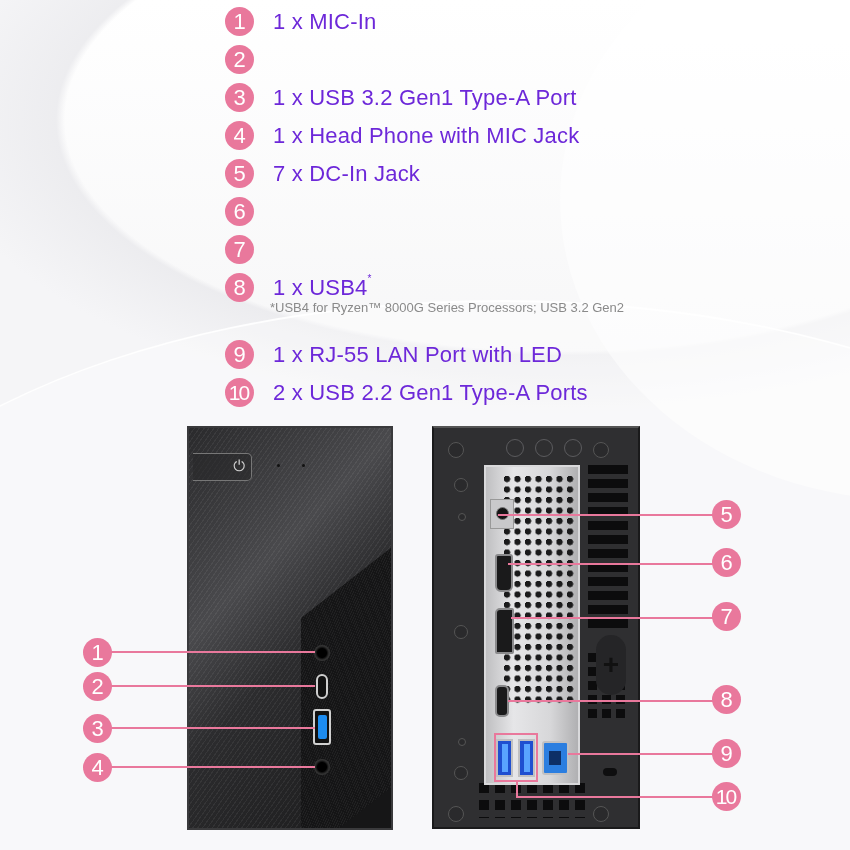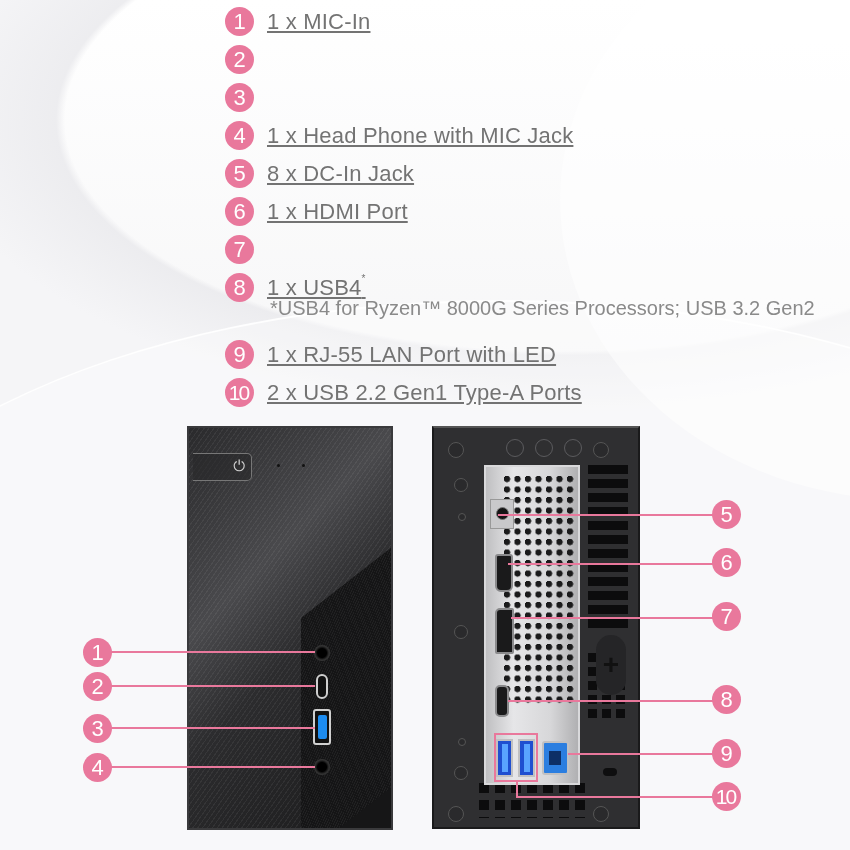--- a/index.html
+++ b/index.html
@@ -29,25 +29,25 @@
   
   .legend { position:absolute; left:225px; top:7px; }
   .li { position:absolute; left:0; display:flex; align-items:center; white-space:nowrap; }
   .badge {
     width:29px; height:29px; border-radius:50%;
     background:#e9789c; color:#fff;
     font-size:22px; line-height:29px; text-align:center;
     flex:0 0 29px;
   }
   .badge.ten { font-size:21px; letter-spacing:-2px; text-indent:-2px; }
-  .litext { margin-left:13px; font-size:22px; color:#737373; letter-spacing:0.2px;text-decoration:underline; }
+  .litext { margin-left:19px; font-size:22px; color:#6d28d9; letter-spacing:0.2px; }
   .litext sup { font-size:10px; vertical-align:top; position:relative; top:-2px; }
   .note {
     position:absolute; left:45px; top:292px; color:#8a8a8a;
-    font-size:20px; line-height:18px; white-space:nowrap;text-align:center;
+    font-size:13px; line-height:18px; white-space:nowrap;text-align:center;
   }
 
   
   .front {
     position:absolute; left:187px; top:426px; width:206px; height:404px;
     background:#1c1c1e; border:2px solid #3a3a3c; box-sizing:border-box;
     overflow:hidden;
   }
   .front .tex {
     position:absolute; inset:0;
@@ -158,32 +158,32 @@
 <div class="legend">
   <div class="li" style="top:0px">
     <span class="badge">1</span>
     <span class="litext">1 x MIC-In</span>
   </div>
   <div class="li" style="top:38px">
     <span class="badge">2</span>
   </div>
   <div class="li" style="top:76px">
     <span class="badge">3</span>
+    <span class="litext">1 x USB 3.2 Gen1 Type-A Port</span>
   </div>
   <div class="li" style="top:114px">
     <span class="badge">4</span>
     <span class="litext">1 x Head Phone with MIC Jack</span>
   </div>
   <div class="li" style="top:152px">
     <span class="badge">5</span>
-    <span class="litext">8 x DC-In Jack</span>
+    <span class="litext">7 x DC-In Jack</span>
   </div>
   <div class="li" style="top:190px">
     <span class="badge">6</span>
-    <span class="litext">1 x HDMI Port</span>
   </div>
   <div class="li" style="top:228px">
     <span class="badge">7</span>
   </div>
   <div class="li" style="top:266px">
     <span class="badge">8</span>
     <span class="litext"><span>1 x USB4</span><sup>*</sup></span>
   </div>
   <div class="note">
     <div>*USB4 for Ryzen™ 8000G Series Processors; USB 3.2 Gen2</div>

